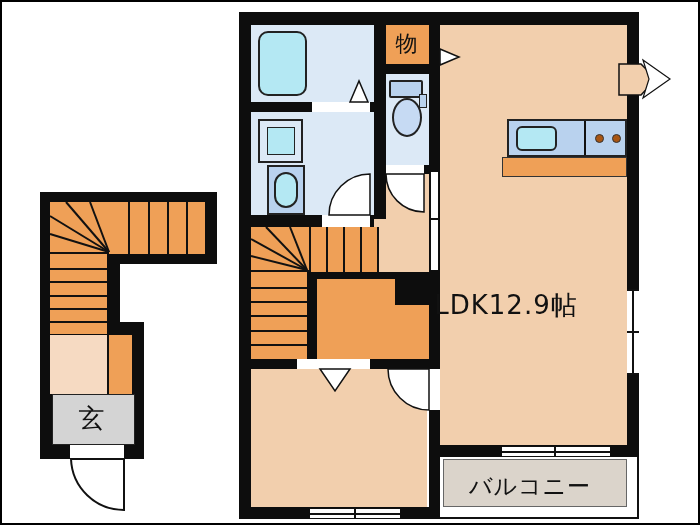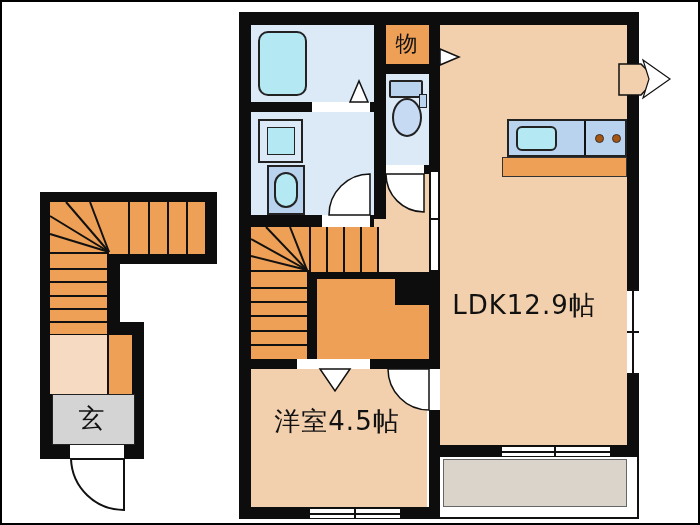--- a/index.html
+++ b/index.html
@@ -164,17 +164,17 @@
 
     <polygon points="318,367 348,367 333,389" fill="#fff" stroke="#111" stroke-width="1.5"></polygon>
 
     <polygon points="438,47 457,55 438,63" fill="#fff" stroke="#111" stroke-width="1.5"></polygon>
 
     <polygon points="617,62 639,62 654,77 639,93 617,93" fill="#f2cfad" stroke="#111" stroke-width="1.5"></polygon>
     <polygon points="641,58 668,77 641,96 647,77" fill="#fff" stroke="#111" stroke-width="1.2"></polygon>
   </svg>
 
   <div class="rlabel" style="left:405px;top:42px;font-size:22px;">物</div>
-  <div class="rlabel" style="left:522px;top:303px;font-size:26px;">LDK12.9帖</div>
-  <div class="rlabel" style="left:335px;top:419px;font-size:26px;">洋室4.5帖</div>
+  <div class="rlabel" style="left:504px;top:303px;font-size:26px;">LDK12.9帖</div>
+  <div class="rlabel" style="left:528px;top:484px;font-size:23px;">バルコニー</div>
   <div class="rlabel" style="left:90px;top:416px;font-size:26px;">玄</div>
 
 </div>
 
 </body></html>

